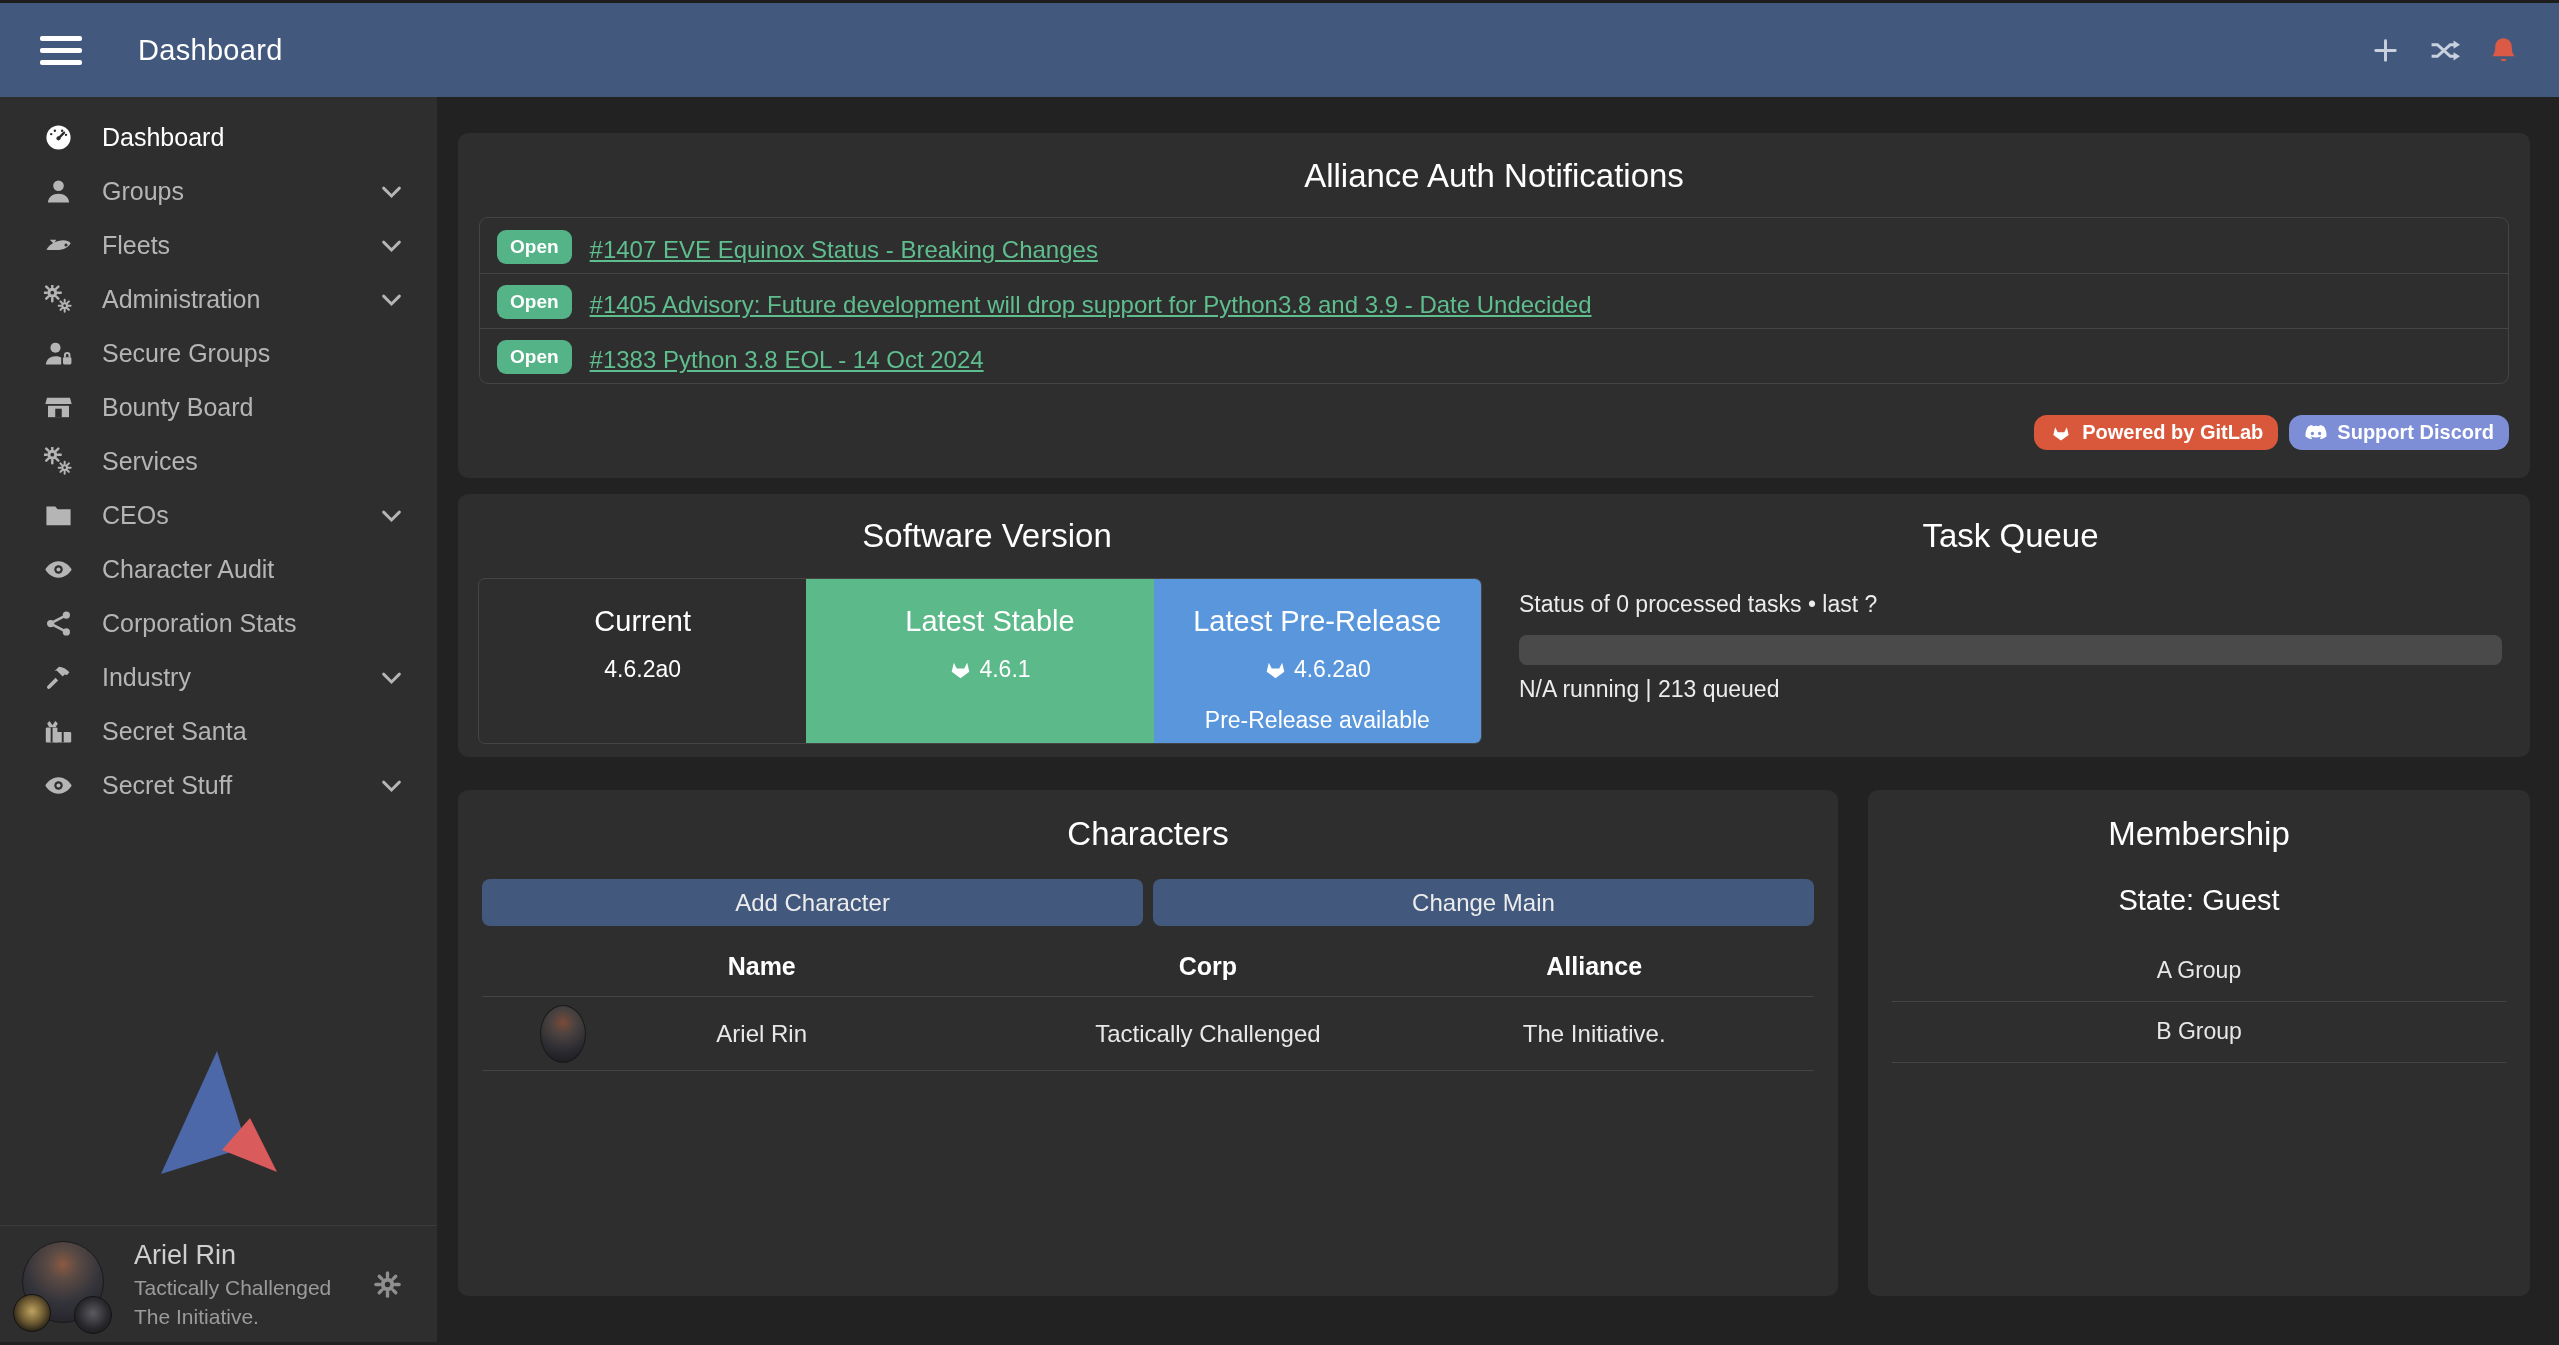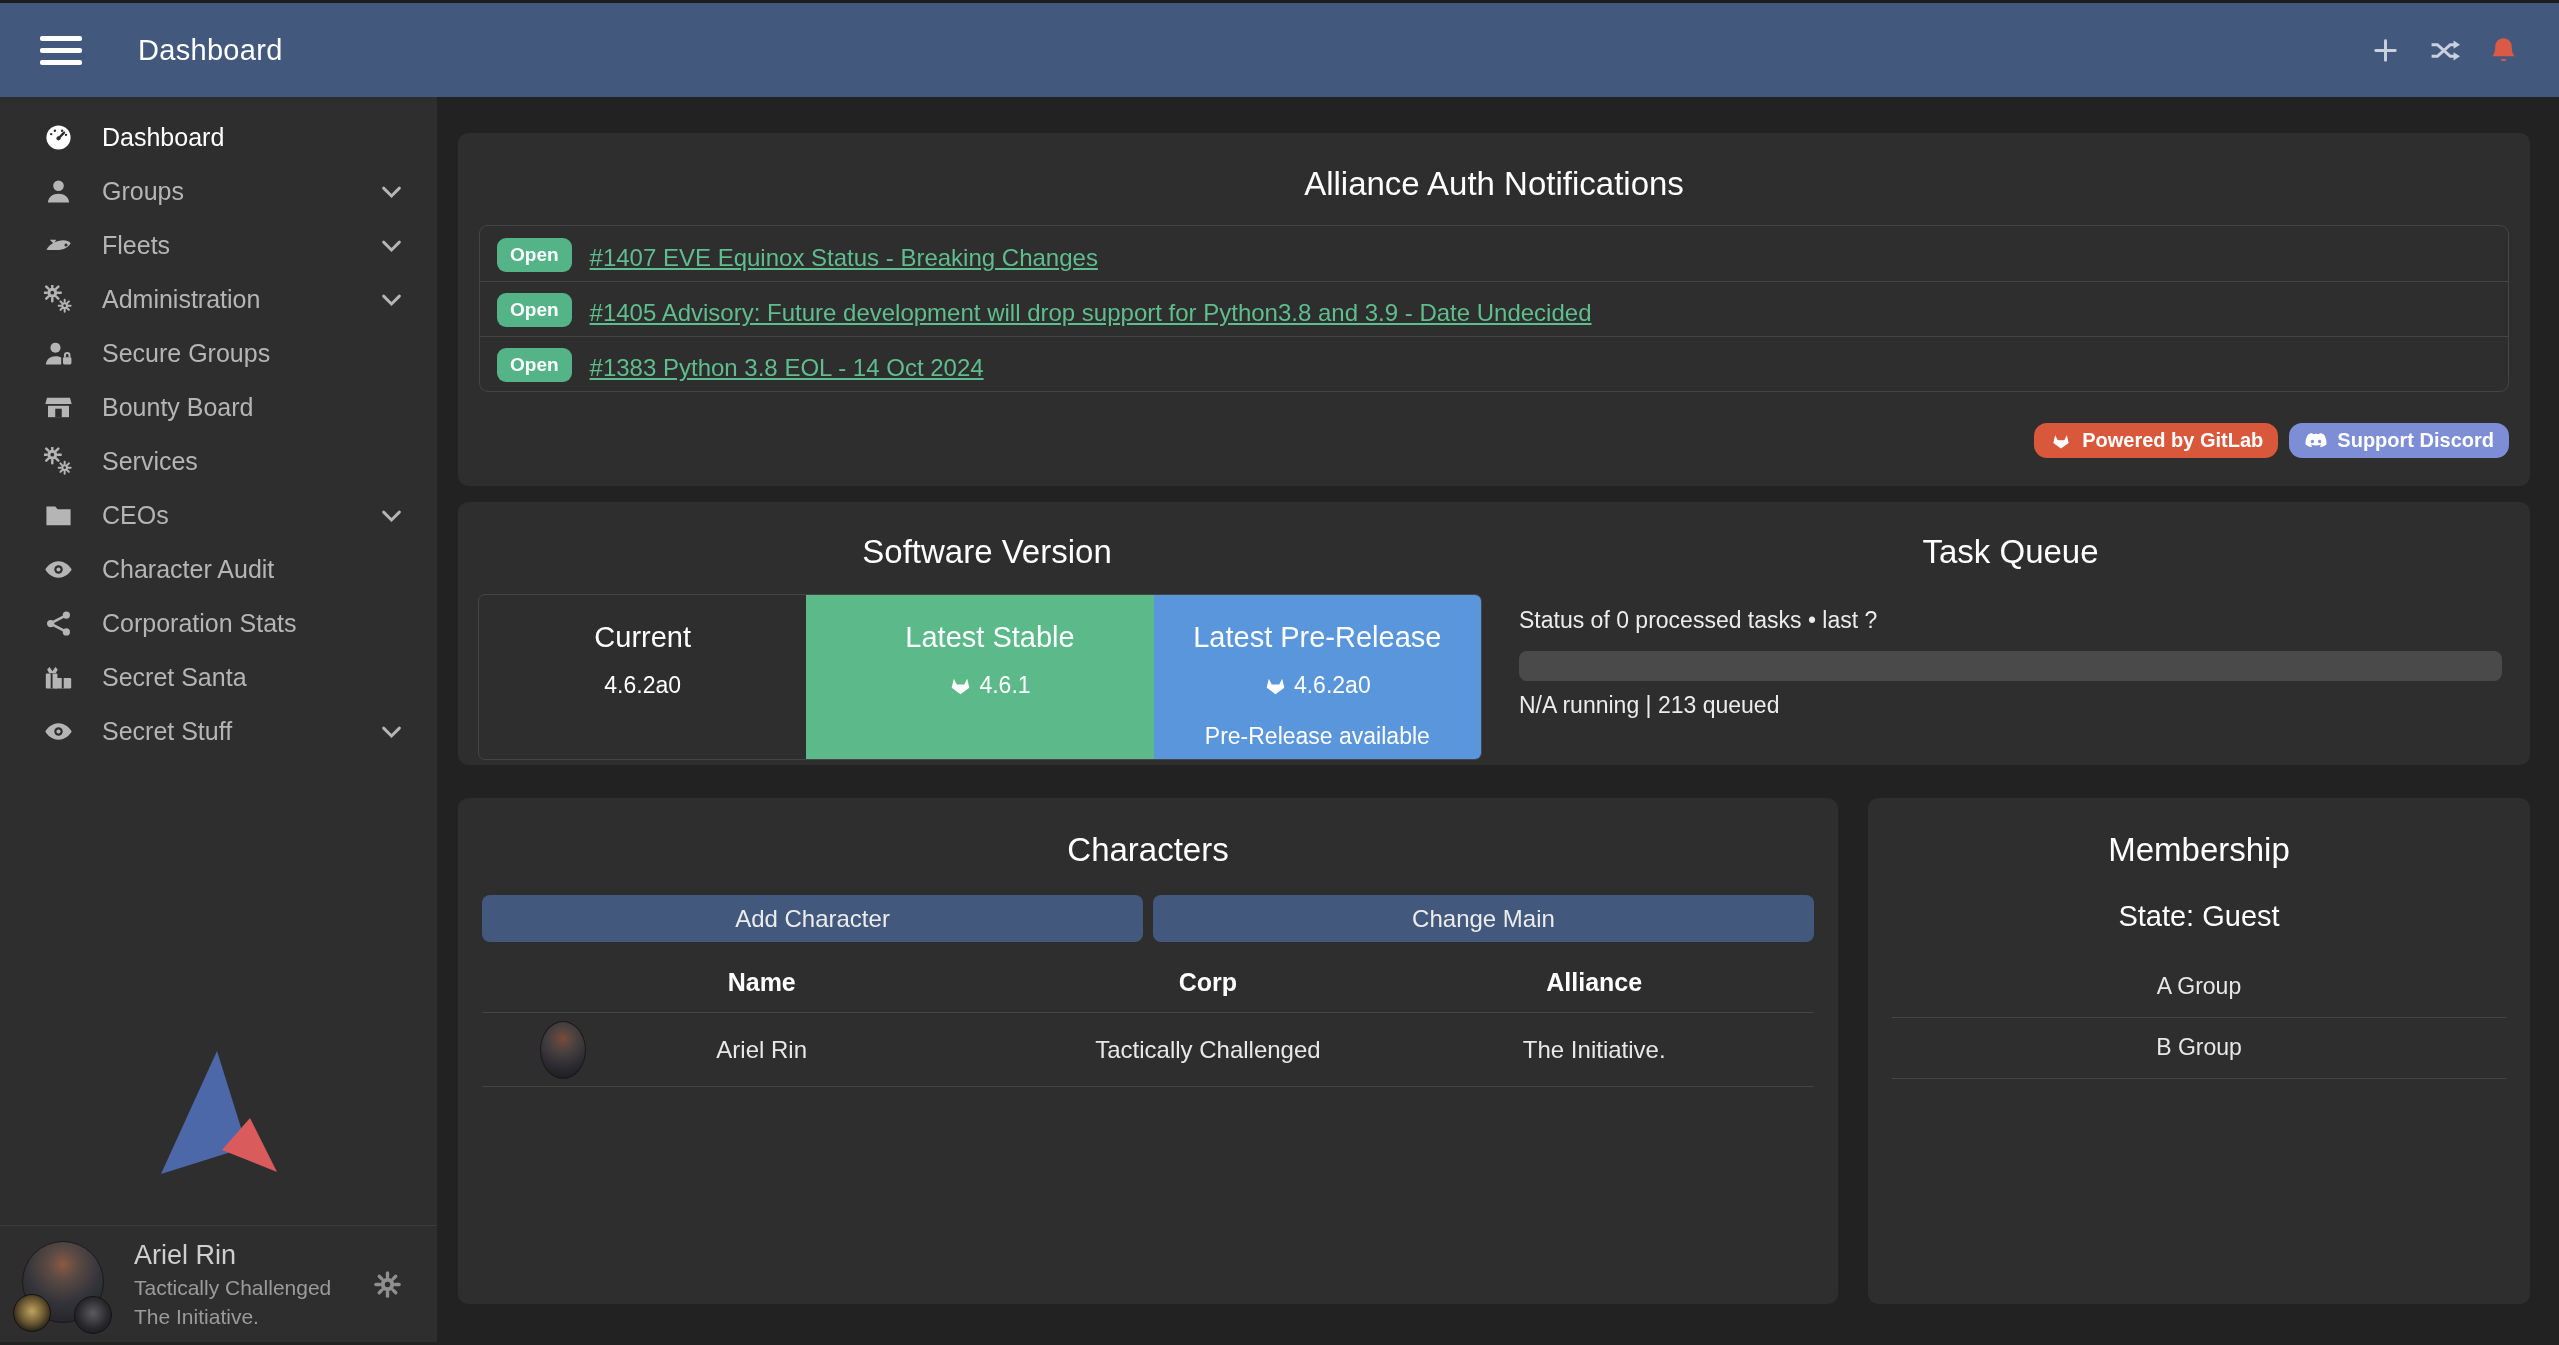--- a/index.html
+++ b/index.html
@@ -44,21 +44,21 @@
   .badge-alliance{right:-4px;bottom:-7px;background:radial-gradient(circle at 50% 45%,#5a5a60 0%,#2a2a2e 55%,#151518 90%);}
   .user-info{margin-left:26px;flex:1;min-width:0;}
   .user-name{font-size:27px;color:#CFCFCF;}
   .user-corp,.user-alliance{font-size:21px;color:#9B9B9B;margin-top:5px;}
   .user-gear{width:31px;height:31px;color:#8F8F8F;cursor:pointer;flex-shrink:0;}
   .user-gear svg{width:100%;height:100%;}
 
   
   main{flex:1;padding:36px 29px 0 21px;min-width:0;}
   .panel{background:var(--panel);border-radius:10px;}
-  .panel h2{font-size:33px;font-weight:400;color:#fff;text-align:center;margin:8px;}
+  .panel h2{font-size:33px;font-weight:400;color:#fff;text-align:center;margin:0;}
 
   #panel-notifications{padding:24px 21px 28px;}
   .list-group{margin-top:22px;border:1px solid var(--divider);border-radius:9px;overflow:hidden;}
   .notif-item{display:flex;align-items:flex-end;gap:18px;padding:9px 17px;border-top:1px solid var(--divider);min-height:55px;}
   .notif-item:first-child{border-top:none;}
   .badge-open{background:var(--badge_green);color:#fff;font-weight:bold;font-size:19px;padding:6px 13px;border-radius:9px;flex-shrink:0;}
   .notif-link{color:var(--link_green);font-size:24px;text-decoration:underline;cursor:pointer;}
   .badge-row{display:flex;justify-content:flex-end;gap:11px;margin-top:31px;}
   .brand-badge{display:inline-flex;align-items:center;gap:9px;color:#fff;font-weight:bold;font-size:20px;padding:6px 15px;border-radius:13px;cursor:pointer;}
   .brand-gitlab{background:var(--gitlab_orange);}
@@ -309,20 +309,32 @@
               <line x1="7.8" y1="10.7" x2="16.2" y2="6.3" stroke="currentColor" stroke-width="2.2"></line>
               <line x1="7.8" y1="13.3" x2="16.2" y2="17.7" stroke="currentColor" stroke-width="2.2"></line>
               <circle cx="18.5" cy="5" r="3"></circle>
               <circle cx="5.5" cy="12" r="3"></circle>
               <circle cx="18.5" cy="19" r="3"></circle>
             </svg>
         </span>
         <span class="side-label">Corporation Stats</span>
       </div>
 
+      <div class="side-item">
+        <span class="side-icon">
+          <svg viewBox="0 0 24 24" fill="currentColor">
+              <path d="M2.8 19.1l6.8-6.8 2.1 2.1-6.8 6.8a1.5 1.5 0 01-2.1-2.1z"></path>
+              <path d="M8.8 6.6L12.4 3c3 .2 6.1 1.8 8.6 4.6l-1.9 2.3-2.1-.4-1.5 1.7-5.1-5z"></path>
+            </svg>
+        </span>
+        <span class="side-label">Industry</span>
+        <span class="side-chevron"><svg viewBox="0 0 24 24" fill="none" stroke="currentColor" stroke-width="2.6" stroke-linecap="round">
+              <path d="M5 9l7 7 7-7"></path>
+            </svg></span>
+      </div>
 
       <div class="side-item">
         <span class="side-icon">
           <svg viewBox="0 0 24 24" fill="currentColor">
               <path d="M4.2 8.3L2.6 5.4l2-2 2.4 3.4 2.4-3.4 2 2-1.6 2.9z"></path>
               <rect x="1.5" y="8.6" width="9.6" height="12.4" rx="1"></rect>
               <rect x="8.6" y="12.4" width="13.9" height="8.6" rx="1"></rect>
               <line x1="6.3" y1="8.6" x2="6.3" y2="21" stroke="#2E2E2E" stroke-width="1.6"></line>
               <line x1="15.5" y1="12.4" x2="15.5" y2="21" stroke="#2E2E2E" stroke-width="1.6"></line>
             </svg>

